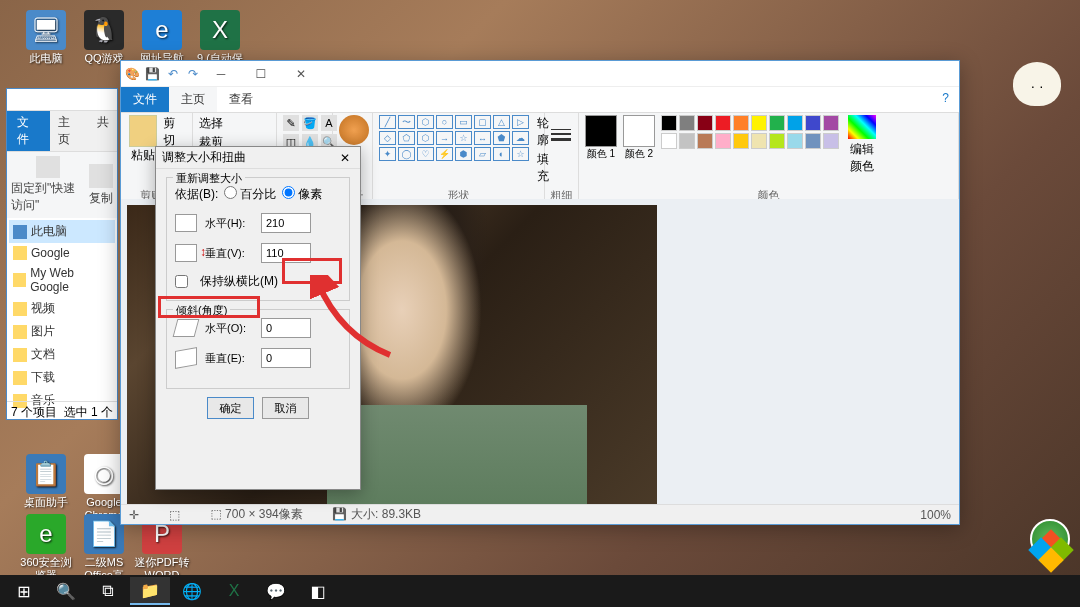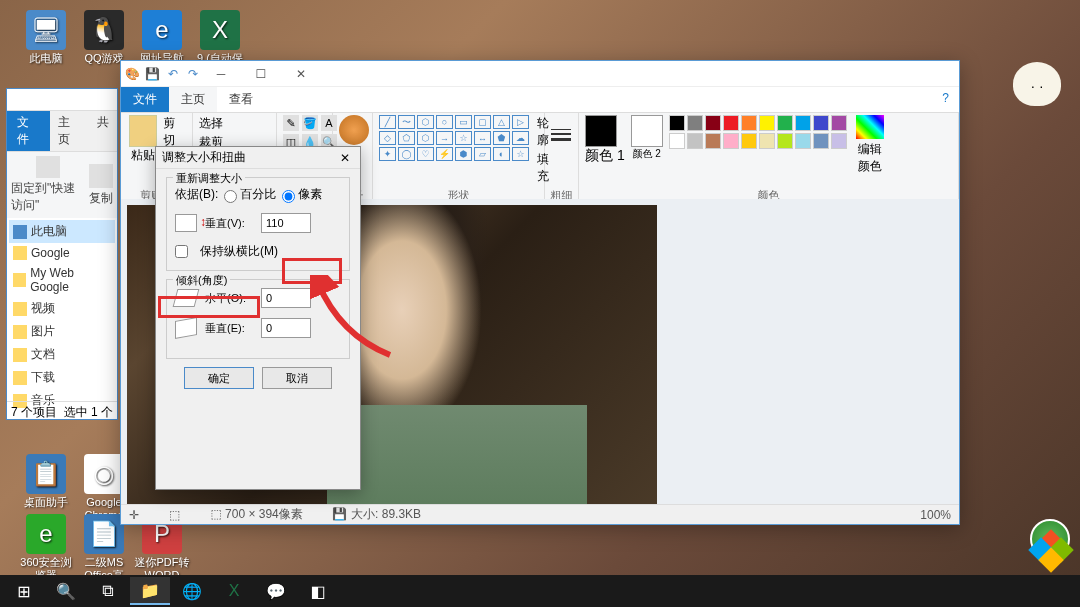--- a/index.html
+++ b/index.html
@@ -69,31 +69,31 @@
 .canvas-img::after{content:"";position:absolute;left:200px;top:200px;width:260px;height:120px;background:linear-gradient(180deg,#708a70 0%,#5a7a5a 100%)}
 .paint-status{position:absolute;bottom:0;left:0;right:0;height:20px;background:#f0f0f0;border-top:1px solid #ddd;display:flex;align-items:center;padding:0 8px;gap:30px;font-size:11px;color:#555}
 .paint-status .zoom{margin-left:auto}
 .dialog{position:absolute;left:155px;top:146px;width:206px;height:344px;background:#f0f0f0;border:1px solid #888;box-shadow:0 4px 16px rgba(0,0,0,.3)}
 .dlg-title{height:22px;display:flex;align-items:center;justify-content:space-between;padding:0 6px;border-bottom:1px solid #ddd}
 .dlg-close{width:18px;height:16px;display:flex;align-items:center;justify-content:center}
 .dlg-body{padding:8px 10px}
 .fieldset{border:1px solid #ccc;padding:8px 8px 10px;margin-bottom:8px;position:relative}
 .fieldset .legend{position:absolute;top:-7px;left:6px;background:#f0f0f0;padding:0 3px;font-size:11px}
 .radio-row{display:flex;align-items:center;gap:6px;margin-bottom:10px;font-size:11px}
-.radio-row label{display:flex;align-items:flex-end;gap:3px}
+.radio-row label{display:flex;align-items:flex-start;gap:3px}
 .field-row{display:flex;align-items:center;gap:8px;margin-bottom:10px}
 .field-ico{width:22px;height:18px;border:1px solid #999;background:#fff;position:relative}
 .field-ico.v::after{content:"↕";position:absolute;right:-10px;top:0;color:#c00}
 .field-lbl{width:48px;font-size:11px}
 .field-inp{width:50px;height:20px;border:1px solid #999;padding:2px 4px;font-size:11px}
 .chk-row{display:flex;align-items:center;gap:12px;font-size:11px}
 .skew-ico{width:22px;height:18px;border:1px solid #999;background:#fff;transform:skewX(-15deg)}
 .skew-ico.v{transform:skewY(-10deg)}
 .dlg-btns{display:flex;justify-content:center;gap:8px;margin-top:6px}
-.dlg-btn{width:70px;height:22px;border:1px solid #999;background:#e8e8e8;font-size:11px}
+.dlg-btn{width:47px;height:22px;border:1px solid #999;background:#e8e8e8;font-size:11px}
 .dlg-btn.primary{border:1px solid #4a8ac9}
 .highlight-box{position:absolute;border:3px solid #e03030;pointer-events:none}
 .hl1{left:158px;top:296px;width:102px;height:22px}
 .hl2{left:282px;top:258px;width:60px;height:26px}
 .arrow{position:absolute;left:310px;top:275px;width:90px;height:90px;pointer-events:none}
 .arrow svg{width:100%;height:100%}
 .taskbar{position:absolute;bottom:0;left:0;right:0;height:32px;background:#1a1a1a;display:flex;align-items:center;padding:0 4px;gap:2px}
 .tb-item{width:40px;height:28px;display:flex;align-items:center;justify-content:center;color:#fff;font-size:16px}
 .tb-item.start{color:#fff}
 .tb-item.active{background:#333;border-bottom:2px solid #76b9ed}
@@ -313,21 +313,21 @@
             <div style="height:2px;background:#333"></div>
             <div style="height:3px;background:#333"></div>
           </div>
         </div>
       <div class="rg-label">粗细</div>
     </div>
     <div class="rg colors-group">
       <div class="rg-body color-main">
         <div style="text-align:center">
             <div class="color-big c1"></div>
-            <div style="font-size:14px">颜色 1</div>
+            <div style="font-size:10px">颜色 1</div>
           </div>
         <div style="text-align:center">
             <div class="color-big c2"></div>
             <div style="font-size:10px">颜色 2</div>
           </div>
         <div class="color-palette" id="color-palette">
             <span style="background: rgb(0, 0, 0);"></span>
             <span style="background: rgb(127, 127, 127);"></span>
             <span style="background: rgb(136, 0, 21);"></span>
             <span style="background: rgb(237, 28, 36);"></span>
@@ -378,20 +378,25 @@
         <label>
             <input type="radio" name="by" style="">
             <span>百分比</span>
           </label>
         <label>
             <input type="radio" name="by" checked="" style="">
             <span>像素</span>
           </label>
       </div>
       <div class="field-row">
+        <div class="field-ico"></div>
+        <span class="field-lbl">水平(H):</span>
+        <input class="field-inp" value="210" style="">
+      </div>
+      <div class="field-row">
         <div class="field-ico v"></div>
         <span class="field-lbl">垂直(V):</span>
         <input class="field-inp" value="110" style="">
       </div>
       <div class="chk-row">
         <input type="checkbox" style="">
           <span>保持纵横比(M)</span>
       </div>
     </div>
     <div class="fieldset">

